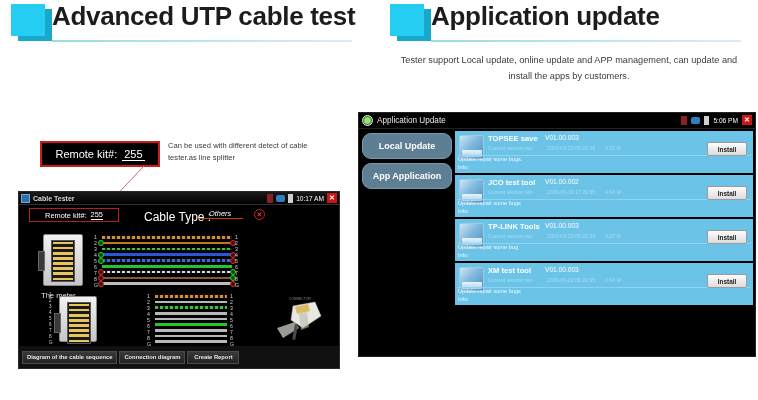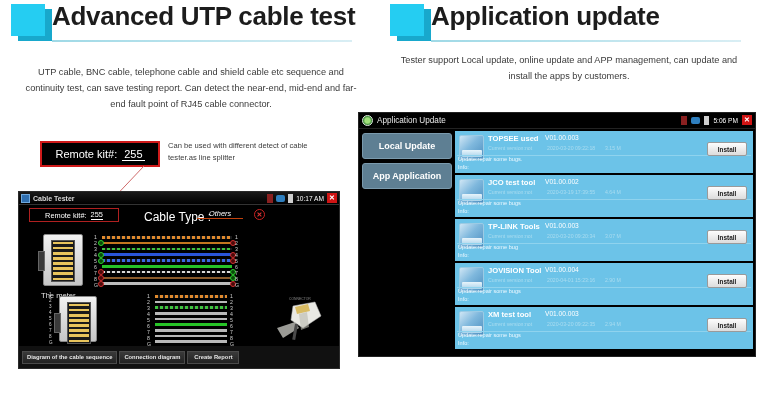--- a/index.html
+++ b/index.html
@@ -176,21 +176,21 @@
   .gear {
     width:11px; height:11px; border-radius:50%;
     background:radial-gradient(circle,#9fe07a 40%,#2f7a2f 70%);
     border:1px solid #dfe9df; margin-right:4px; flex:none;
   }
   .au-title { color:#e8e8e8; font-size:8.2px; }
   .au-tray { position:absolute; right:3px; top:2px; display:flex; align-items:center; gap:4px; }
   .au-body { display:flex; height:229px; }
   .au-side { width:96px; padding:4px 3px; display:flex; flex-direction:column; gap:4px; }
   .au-tab {
-    height:26px; border-radius:3px; display:flex; align-items:center; justify-content:center;
+    height:26px; border-radius:9px; display:flex; align-items:center; justify-content:center;
     color:#fff; font-size:9px; font-weight:bold;
     background:#5e7f93; border:1px solid #7a9aad;
   }
   .au-tab.active { background:#4a4a48; border-color:#6a6a66; }
   .au-list { flex:1; padding:2px 2px 2px 0; overflow:hidden; }
   .app-row {
     position:relative; height:44px; background:#6cc3e8;
     border-bottom:2px solid #000; padding:3px 4px;
   }
   .app-icon {
@@ -224,21 +224,20 @@
 
   <div class="panel panel-left">
 
     <div class="sec-head">
       <div class="sq-shadow"></div>
       <div class="sq-main"></div>
       <div class="sec-title">Advanced UTP cable test</div>
       <div class="sec-rule left-rule"></div>
     </div>
 
-    <div class="blurb blurb-left">UTP cable, BNC cable, telephone cable and shield cable etc sequence and continuity test, can save testing report. Can detect the near-end, mid-end and far-end fault point of RJ45 cable connector.</div>
 
     <div class="callout-box">
       <span class="callout-label">Remote kit#:</span>
       <span class="callout-val">255</span>
     </div>
     <div class="callout-note">Can be used with different detect of cable tester.as line splitter</div>
     <svg class="leader" viewBox="0 0 40 40">
       <line x1="38" y1="0" x2="2" y2="38" stroke="#cf6a6a" stroke-width="1"></line>
     </svg>
 
@@ -439,21 +438,21 @@
     </div>
 
     <div class="au-body">
       <div class="au-side" id="au-tabs">
           <div class="au-tab">Local Update</div>
           <div class="au-tab">App Application</div>
         </div>
       <div class="au-list" id="au-list">
           <div class="app-row">
             <span class="app-icon"></span>
-            <span class="app-name">TOPSEE used</span>
+            <span class="app-name">TOPSEE save</span>
             <span class="app-ver">V01.00.003</span>
             <span class="app-cur">Current version:not</span>
             <span class="app-date">2020-03-20 09:22:18</span>
             <span class="app-size">3.15 M</span>
             <span class="app-sep"></span>
             <span class="app-desc">Update:repair some bugs.</span>
             <span class="app-info">Info:</span>
             <span class="install-btn">Install</span>
           </div>
           <div class="app-row">
@@ -475,32 +474,20 @@
             <span class="app-cur">Current version:not</span>
             <span class="app-date">2020-03-20 09:20:34</span>
             <span class="app-size">3.07 M</span>
             <span class="app-sep"></span>
             <span class="app-desc">Update:repair some bug</span>
             <span class="app-info">Info:</span>
             <span class="install-btn">Install</span>
           </div>
           <div class="app-row">
             <span class="app-icon"></span>
-            <span class="app-name">JOVISION Tool</span>
-            <span class="app-ver">V01.00.004</span>
-            <span class="app-cur">Current version:not</span>
-            <span class="app-date">2020-04-01 15:23:16</span>
-            <span class="app-size">2.90 M</span>
-            <span class="app-sep"></span>
-            <span class="app-desc">Update:repair some bugs</span>
-            <span class="app-info">Info:</span>
-            <span class="install-btn">Install</span>
-          </div>
-          <div class="app-row">
-            <span class="app-icon"></span>
             <span class="app-name">XM test tool</span>
             <span class="app-ver">V01.00.003</span>
             <span class="app-cur">Current version:not</span>
             <span class="app-date">2020-03-20 09:22:35</span>
             <span class="app-size">2.94 M</span>
             <span class="app-sep"></span>
             <span class="app-desc">Update:repair some bugs</span>
             <span class="app-info">Info:</span>
             <span class="install-btn">Install</span>
           </div>

